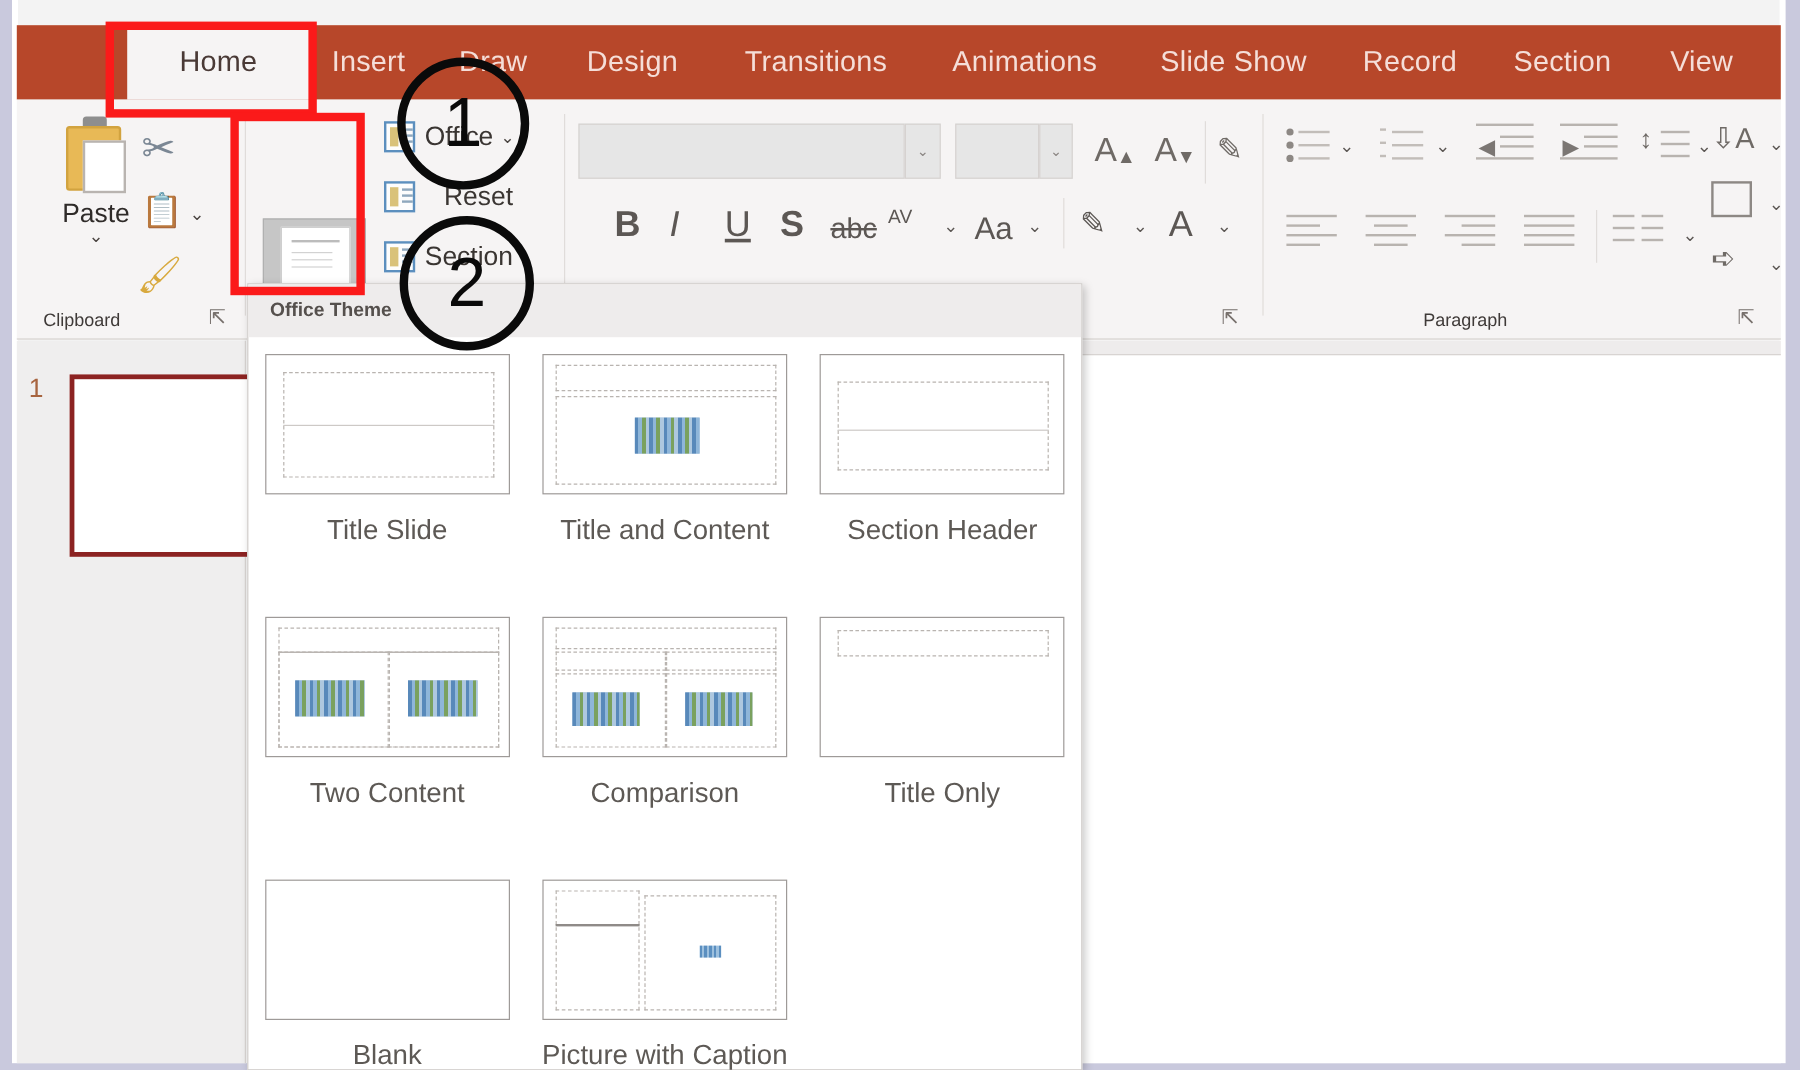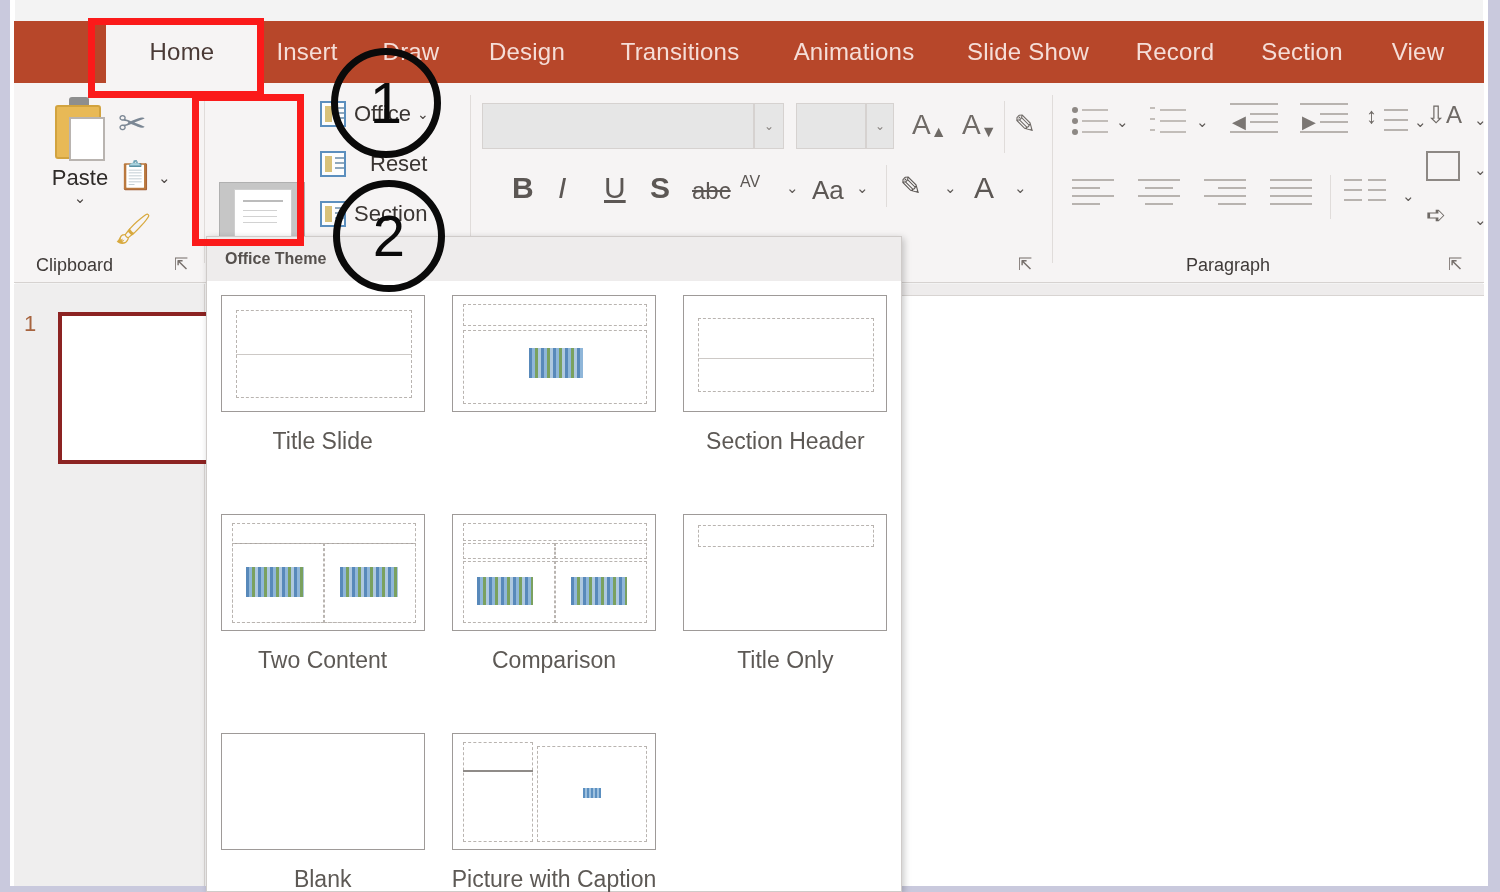--- a/index.html
+++ b/index.html
@@ -58,21 +58,21 @@
     position: absolute; left: 14px; top: 83px; width: 1470px; height: 200px;
     background: #f6f4f4;
     border-bottom: 1px solid #d6d2d0;
   }
   .grp-sep {
     position: absolute; top: 12px; width: 1px; height: 168px;
     background: #e0dcda;
   }
   .grp-label {
     position: absolute; bottom: 6px;
-    font-size: 18px; color: #3f3a38; white-space: nowrap;
+    font-size: 15px; color: #3f3a38; white-space: nowrap;
   }
   .launcher {
     position: absolute; bottom: 8px; width: 18px; height: 18px;
     color: #77706c; font-size: 17px; line-height: 18px;
   }
 
   
   .paste-wrap { position: absolute; left: 26px; top: 12px; width: 80px; }
   .paste-icon {
     position: relative; width: 62px; height: 68px; margin: 0 auto;
@@ -515,20 +515,21 @@
         </div>
         <div class="gal-cap">Title Slide</div>
       </div>
 
       <div class="gal-cell">
         <div class="gal-thumb">
           <div class="ph" style="left:10px; top:8px; width:184px; height:22px;"></div>
           <div class="ph" style="left:10px; top:34px; width:184px; height:74px;"></div>
           <div class="pic" style="left:76px; top:52px; width:54px; height:30px;"></div>
         </div>
+        <div class="gal-cap">Title and Content</div>
       </div>
 
       <div class="gal-cell">
         <div class="gal-thumb">
           <div class="ph" style="left:14px; top:22px; width:176px; height:74px;"></div>
           <div class="solid-line" style="left:14px; top:62px; width:176px;"></div>
         </div>
         <div class="gal-cap">Section Header</div>
       </div>
 

